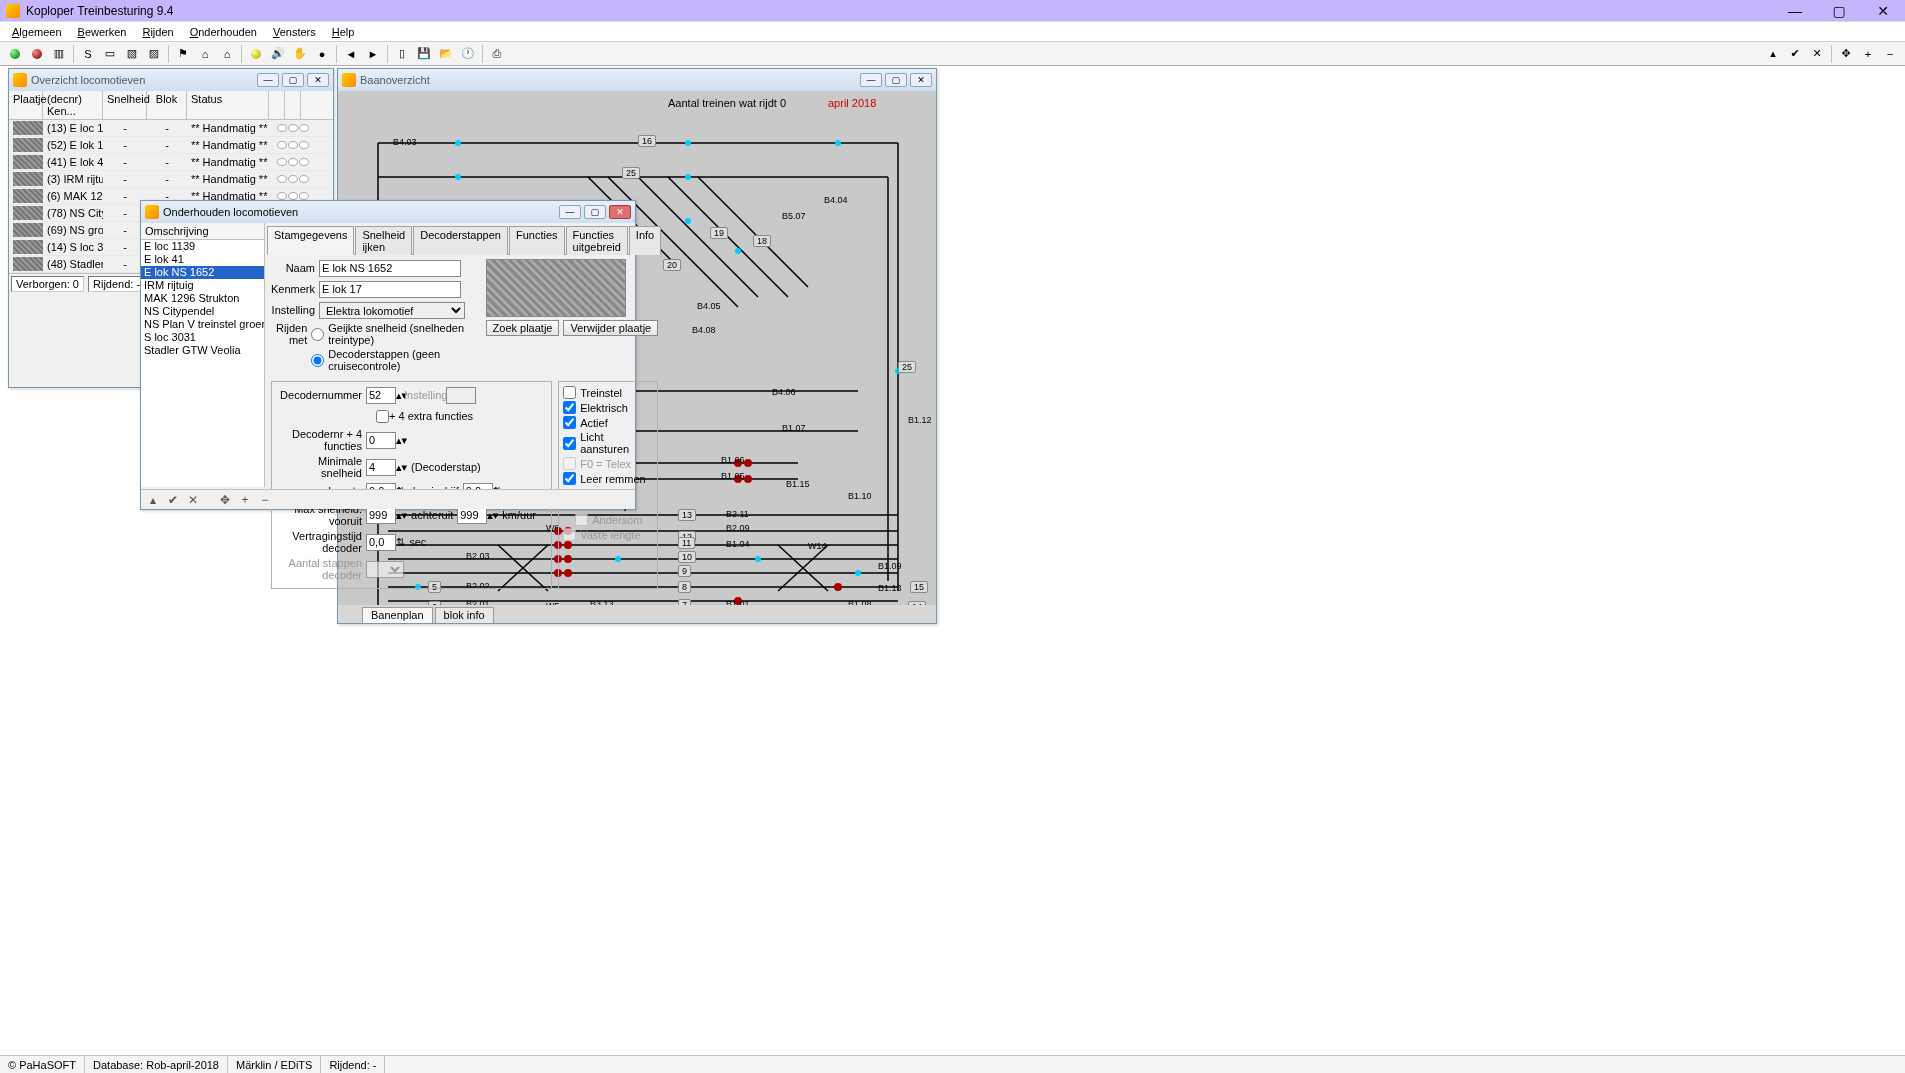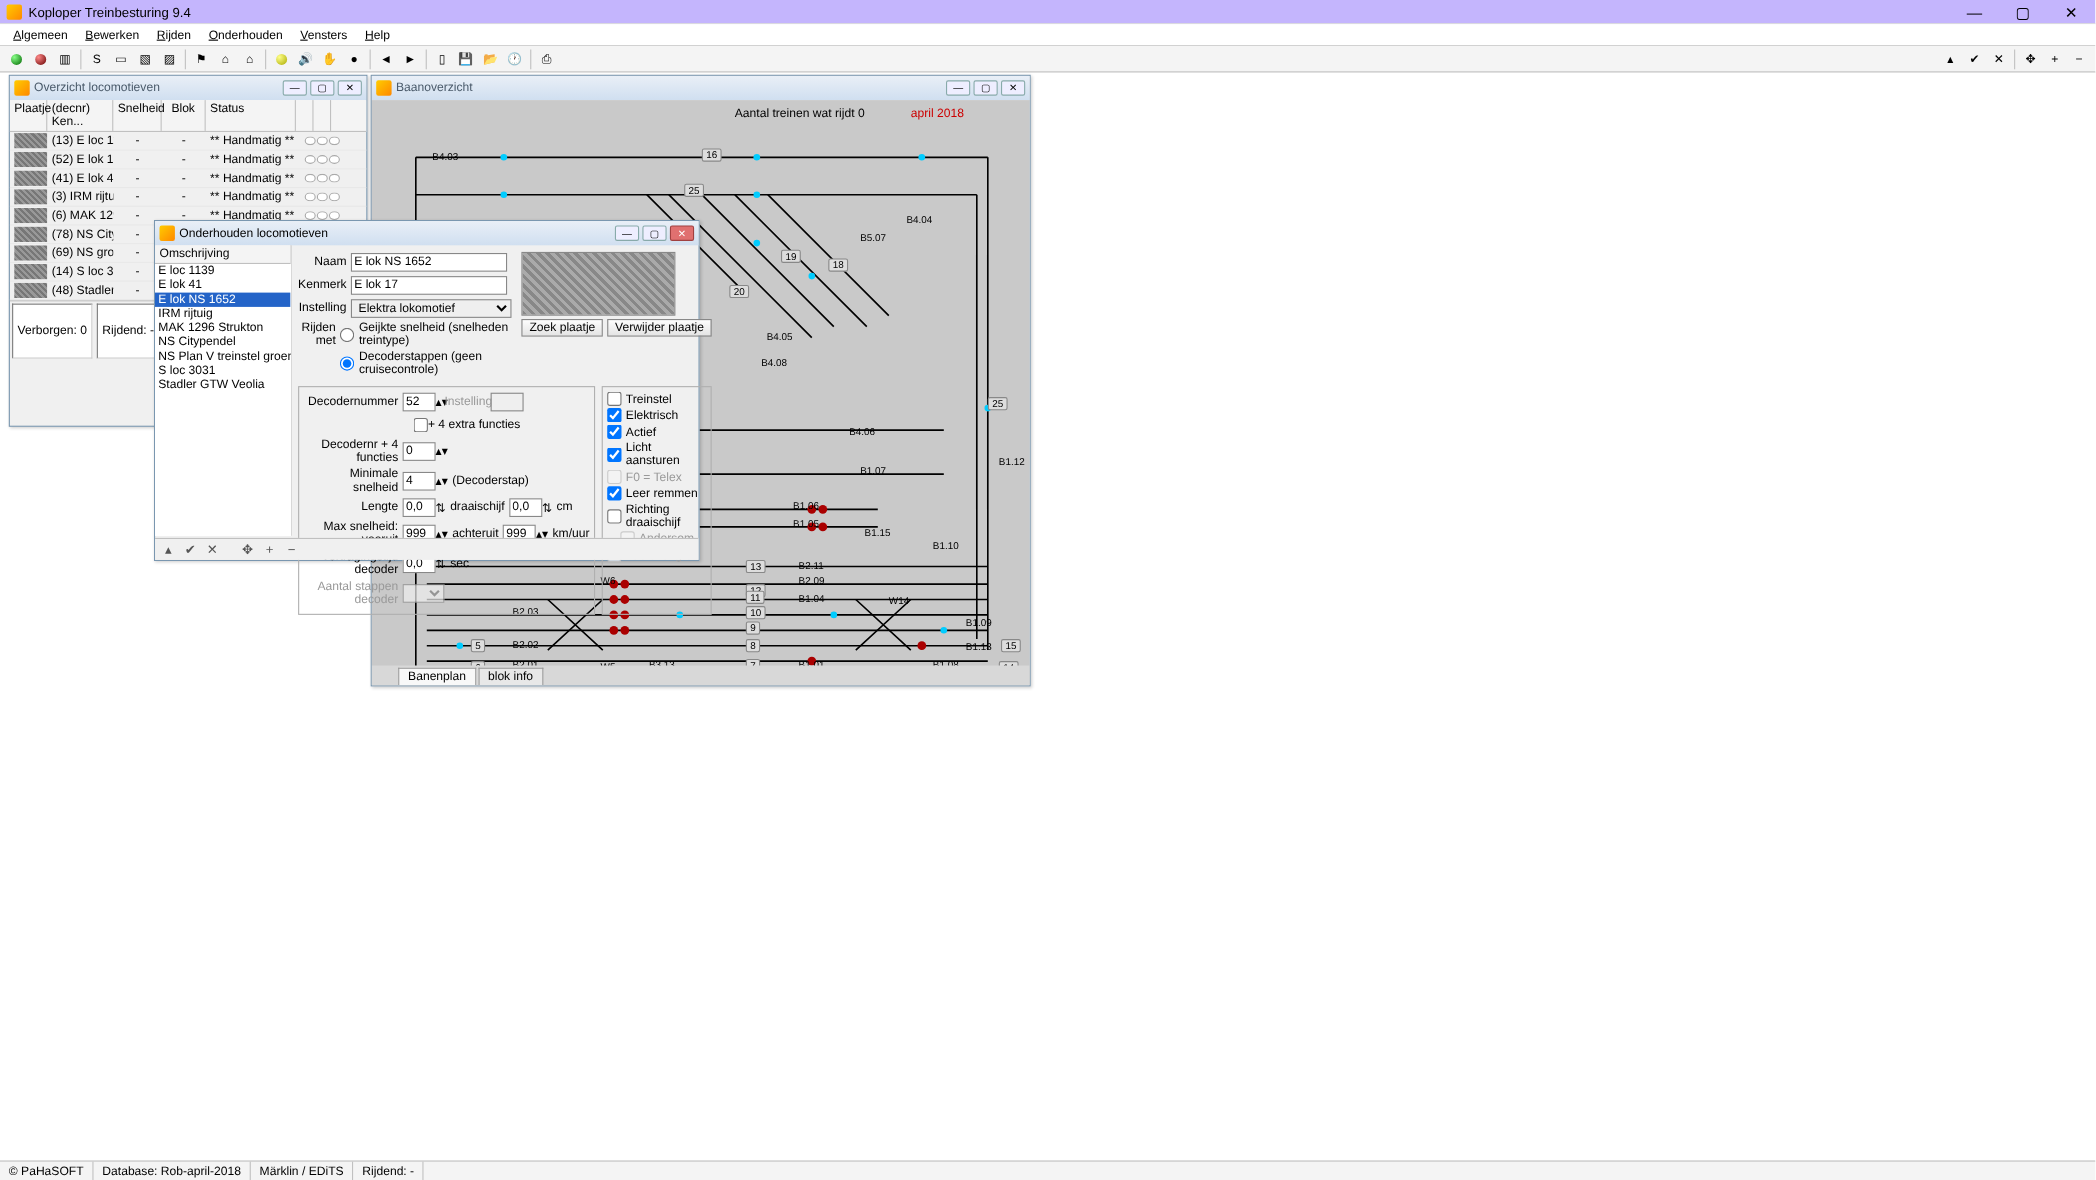--- a/index.html
+++ b/index.html
@@ -33,21 +33,21 @@
 .loco-table { font-size: 11px; }
 .loco-table .hdr { display: flex; background: #f4f4f4; border-bottom: 1px solid #c0c0c0; }
 .loco-table .hdr div { border-right: 1px solid #c0c0c0; padding: 2px 4px; }
 .loco-table .row { display: flex; align-items: center; border-bottom: 1px solid #e8e8e8; height: 17px; }
 .loco-table .row div { padding: 0 4px; overflow: hidden; white-space: nowrap; }
 .thumb { width: 30px; height: 14px; background: repeating-linear-gradient(45deg,#777,#777 2px,#999 2px,#999 4px); }
 .col-img { width: 34px; } .col-ken { width: 60px; } .col-snel { width: 44px; text-align: center; } .col-blok { width: 40px; text-align: center; } .col-stat { width: 82px; } .col-dots { width: 50px; }
 .dots { display: flex; gap: 1px; }
 .dot { width: 8px; height: 8px; border: 1px solid #aaa; border-radius: 50%; background: #fff; }
 .loco-footer { display: flex; border-top: 1px solid #c0c0c0; padding: 2px; gap: 4px; }
-.loco-footer .cell { border: 1px inset #ccc; padding: 18px 4px; background: #fff; }
+.loco-footer .cell { border: 1px inset #ccc; padding: 1px 4px; background: #fff; }
 
 
 .trackarea { position: absolute; top: 22px; bottom: 0; left: 0; right: 0; background: #c9c9c9; overflow: hidden; }
 .track-info { position: absolute; top: 6px; left: 330px; font-size: 11px; }
 .track-date { position: absolute; top: 6px; left: 490px; color: #c00; font-weight: normal; font-size: 11px; }
 .trackarea svg { position: absolute; top: 0; left: 0; }
 .blklabel { position: absolute; font-size: 9px; color: #000; }
 .numbox { position: absolute; font-size: 9px; border: 1px solid #888; background: #ddd; padding: 0 3px; border-radius: 2px; }
 .trackarea .tabbar { position: absolute; bottom: 0; left: 0; right: 0; height: 18px; background: #d8d8d8; display: flex; padding-left: 24px; }
 .trackarea .tabbar .tab { border: 1px solid #999; border-bottom: none; background: #e8e8e8; padding: 1px 8px; margin-right: 2px; margin-top: 2px; font-size: 11px; }
@@ -446,20 +446,28 @@
             <div class="sel">E lok NS 1652</div>
             <div>IRM rijtuig</div>
             <div>MAK 1296 Strukton</div>
             <div>NS Citypendel</div>
             <div>NS Plan V treinstel groen WS</div>
             <div>S loc 3031</div>
             <div>Stadler GTW Veolia</div>
           </div>
       </div>
       <div class="ondh-right">
+        <div class="ondh-tabs">
+          <div class="tab active">Stamgegevens</div>
+          <div class="tab">Snelheid ijken</div>
+          <div class="tab">Decoderstappen</div>
+          <div class="tab">Functies</div>
+          <div class="tab">Functies uitgebreid</div>
+          <div class="tab">Info</div>
+        </div>
         <div class="ondh-content">
           <div style="display:flex;gap:6px">
             <div style="flex:1">
               <div class="formrow">
                   <label style="width:48px">Naam</label>
                   <input type="text" style="width: 142px;" value="E lok NS 1652">
                 </div>
               <div class="formrow">
                   <label style="width:48px">Kenmerk</label>
                   <input type="text" style="width: 142px;" value="E lok 17">

